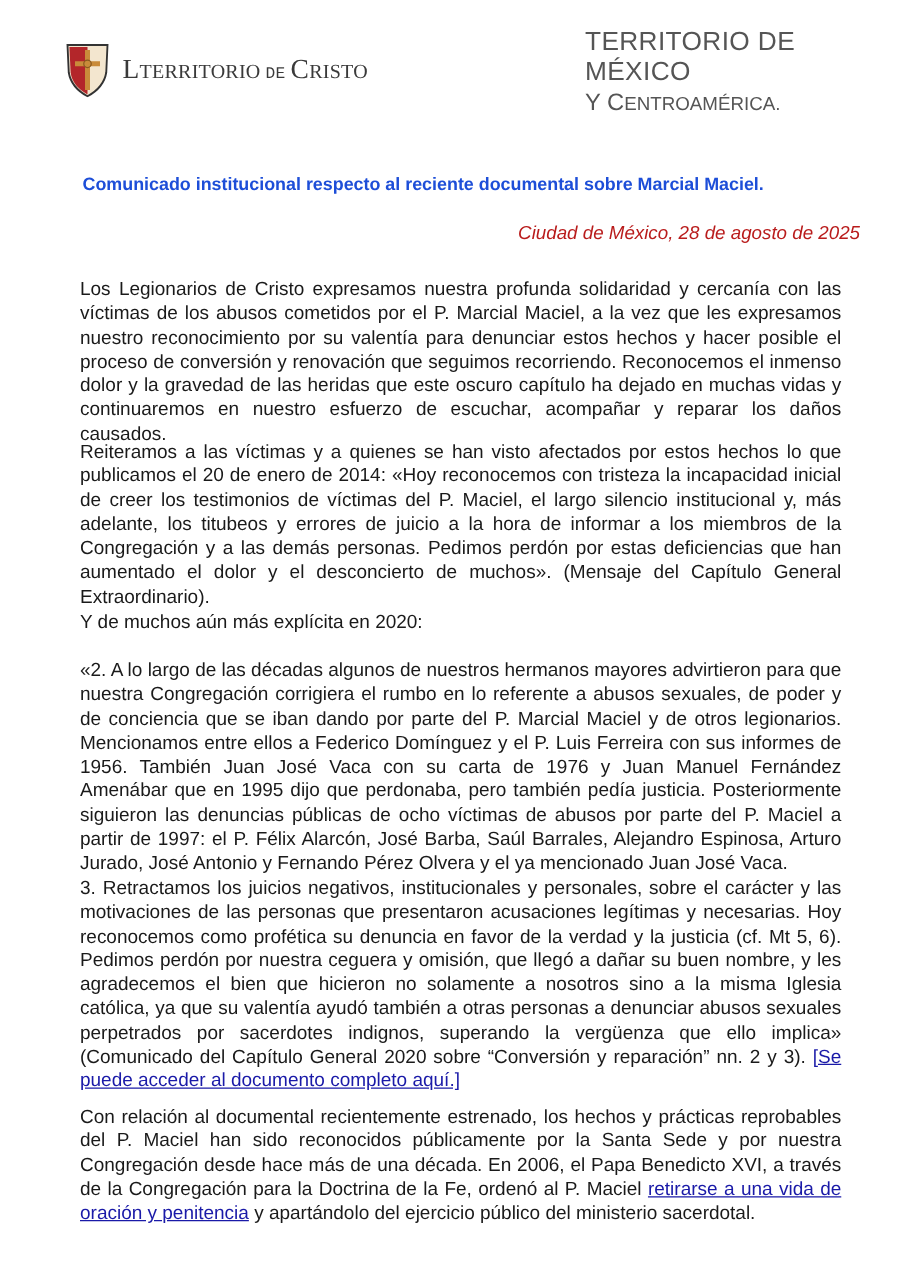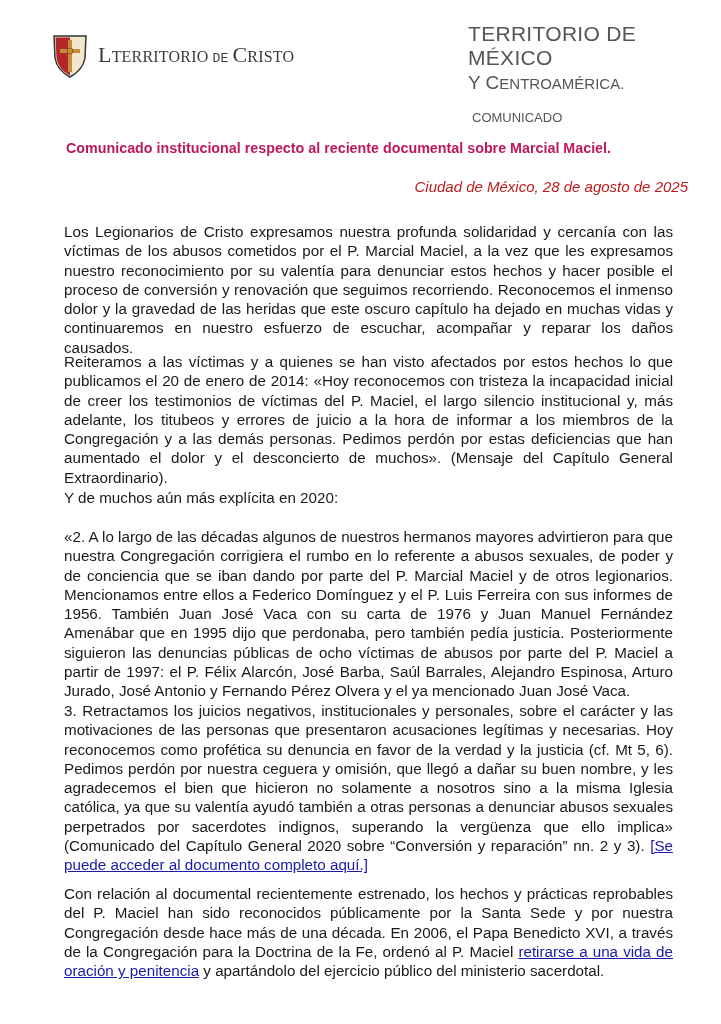--- a/index.html
+++ b/index.html
@@ -9,21 +9,21 @@
     .shield { width: 36px; height: 46px; }
     .logo-text { margin-left: 10px; font-family: "Liberation Serif", serif; font-size: 22px;
                  color: #3a3a3a; letter-spacing: 0.2px; }
     .logo-text .sc { font-size: 16px; }
     .logo-text .de { font-size: 13px; margin: 0 4px; font-family: Liberation Mono, monospace; }
     .territory { position: absolute; left: 442px; top: 22px; color: #555; margin-left: 26px; }
     .territory .t1 { font-size: 21px; letter-spacing: 0.3px; }
     .territory .t2 { font-size: 19px; margin-top: 2px; }
     .territory .t2 .small { font-size: 15px; }
     .territory .t3 { font-size: 13px; margin-top: 16px; margin-left: 4px; color: #555; }
-    .title { position: absolute; left: 66px; top: 140px; font-size: 14.3px; font-weight: bold; color: #be185d; }
+    .title { position: absolute; left: 66px; top: 140px; font-size: 14.3px; font-weight: bold; color: #1d4ed8; }
     .dateline { position: absolute; right: 33px; top: 178px; font-size: 15px; font-style: italic; color: #b91c1c; }
     .body { position: absolute; left: 52px; width: 633px; font-size: 15.2px; line-height: 19.3px;
             text-align: justify; color: #1a1a1a; }
     .body p { margin: 12px; }
     a.link { color: #1a1aa8; text-decoration: underline; }
   </style>
 </head>
 <body>
 
 <div class="logo">
@@ -33,21 +33,20 @@
     <rect x="16" y="8" width="4" height="32" fill="#c98b3a"></rect>
     <rect x="8" y="17" width="20" height="4" fill="#c98b3a"></rect>
     <circle cx="18" cy="19" r="3" fill="none" stroke="#8a5a20" stroke-width="1"></circle>
   </svg>
   <div class="logo-text"><span>L</span><span class="sc">TERRITORIO</span><span class="de">DE</span><span>C</span><span class="sc">RISTO</span></div>
 </div>
 
 <div class="territory">
   <div class="t1">TERRITORIO DE MÉXICO</div>
   <div class="t2"><span>Y C</span><span class="small">ENTROAMÉRICA.</span></div>
-  <div class="t3">COMUNICADO</div>
 </div>
 
 <div class="title">Comunicado institucional respecto al reciente documental sobre Marcial Maciel.</div>
 <div class="dateline">Ciudad de México, 28 de agosto de 2025</div>
 
 <div class="body" style="top:210px;">
   <p>Los Legionarios de Cristo expresamos nuestra profunda solidaridad y cercanía con las víctimas de los abusos cometidos por el P. Marcial Maciel, a la vez que les expresamos nuestro reconocimiento por su valentía para denunciar estos hechos y hacer posible el proceso de conversión y renovación que seguimos recorriendo. Reconocemos el inmenso dolor y la gravedad de las heridas que este oscuro capítulo ha dejado en muchas vidas y continuaremos en nuestro esfuerzo de escuchar, acompañar y reparar los daños causados.</p>
 </div>
 <div class="body" style="top:340px;">
   <p>Reiteramos a las víctimas y a quienes se han visto afectados por estos hechos lo que publicamos el 20 de enero de 2014: «Hoy reconocemos con tristeza la incapacidad inicial de creer los testimonios de víctimas del P. Maciel, el largo silencio institucional y, más adelante, los titubeos y errores de juicio a la hora de informar a los miembros de la Congregación y a las demás personas. Pedimos perdón por estas deficiencias que han aumentado el dolor y el desconcierto de muchos». (Mensaje del Capítulo General Extraordinario).</p>

